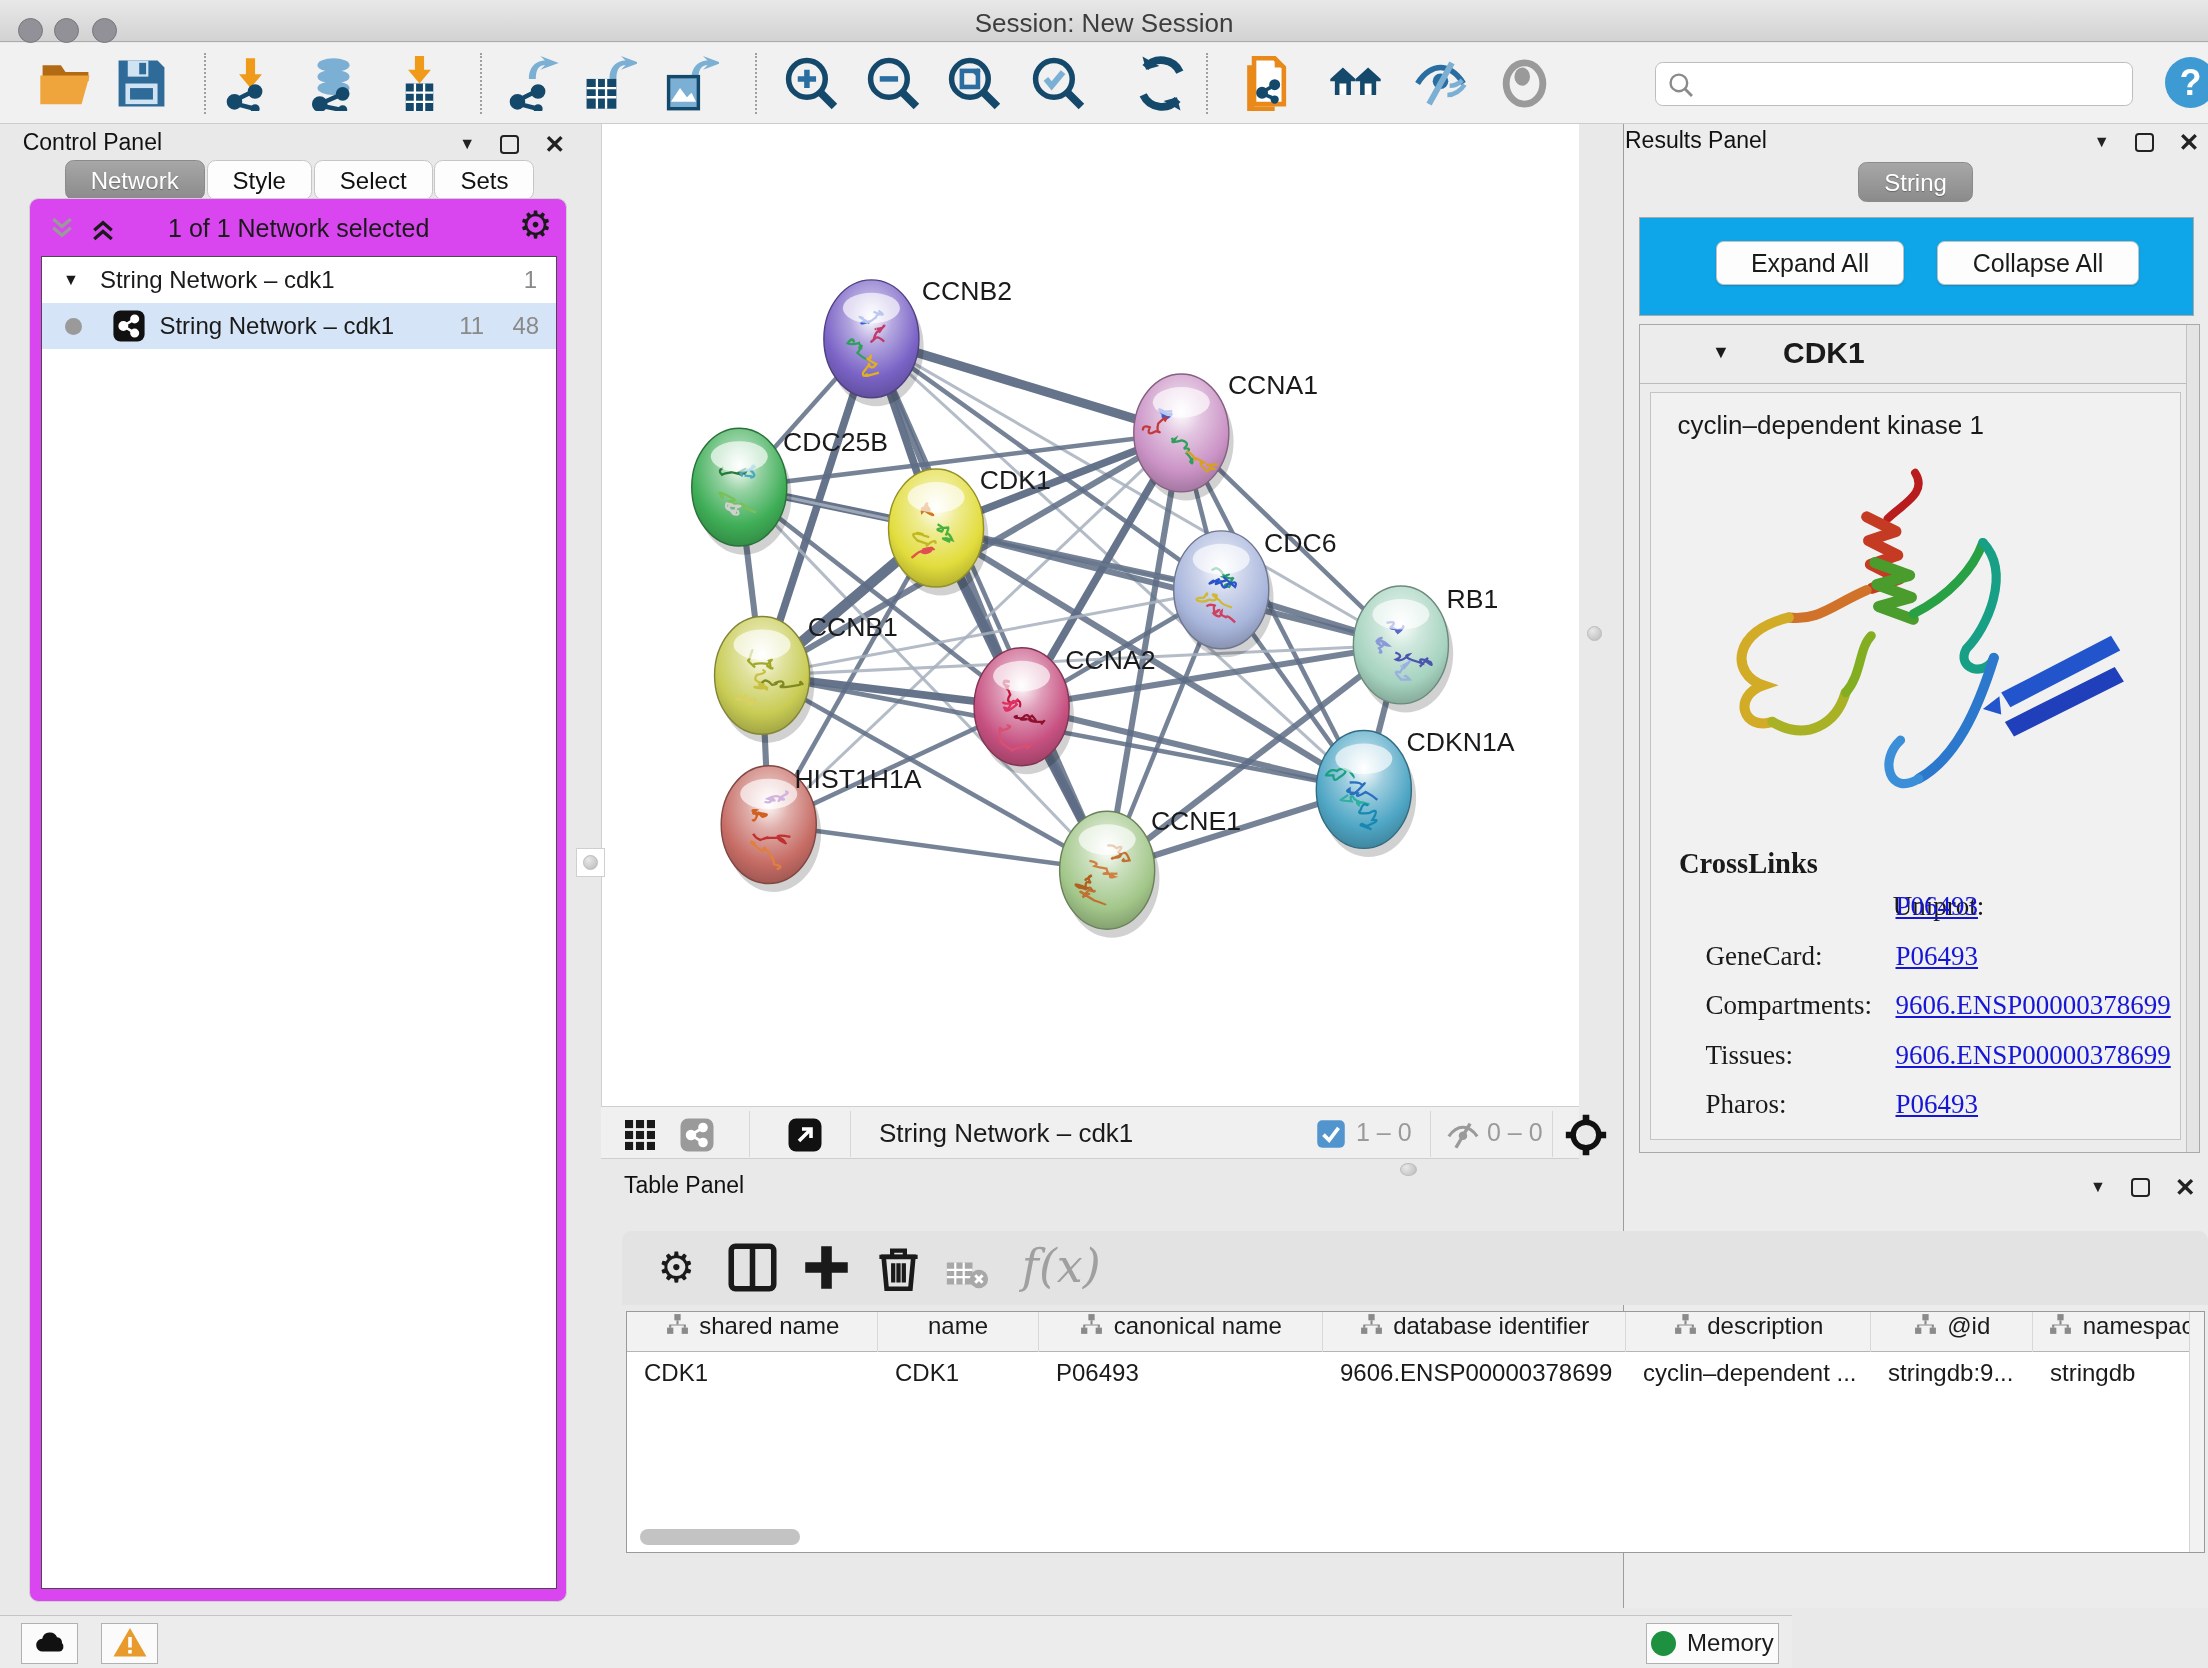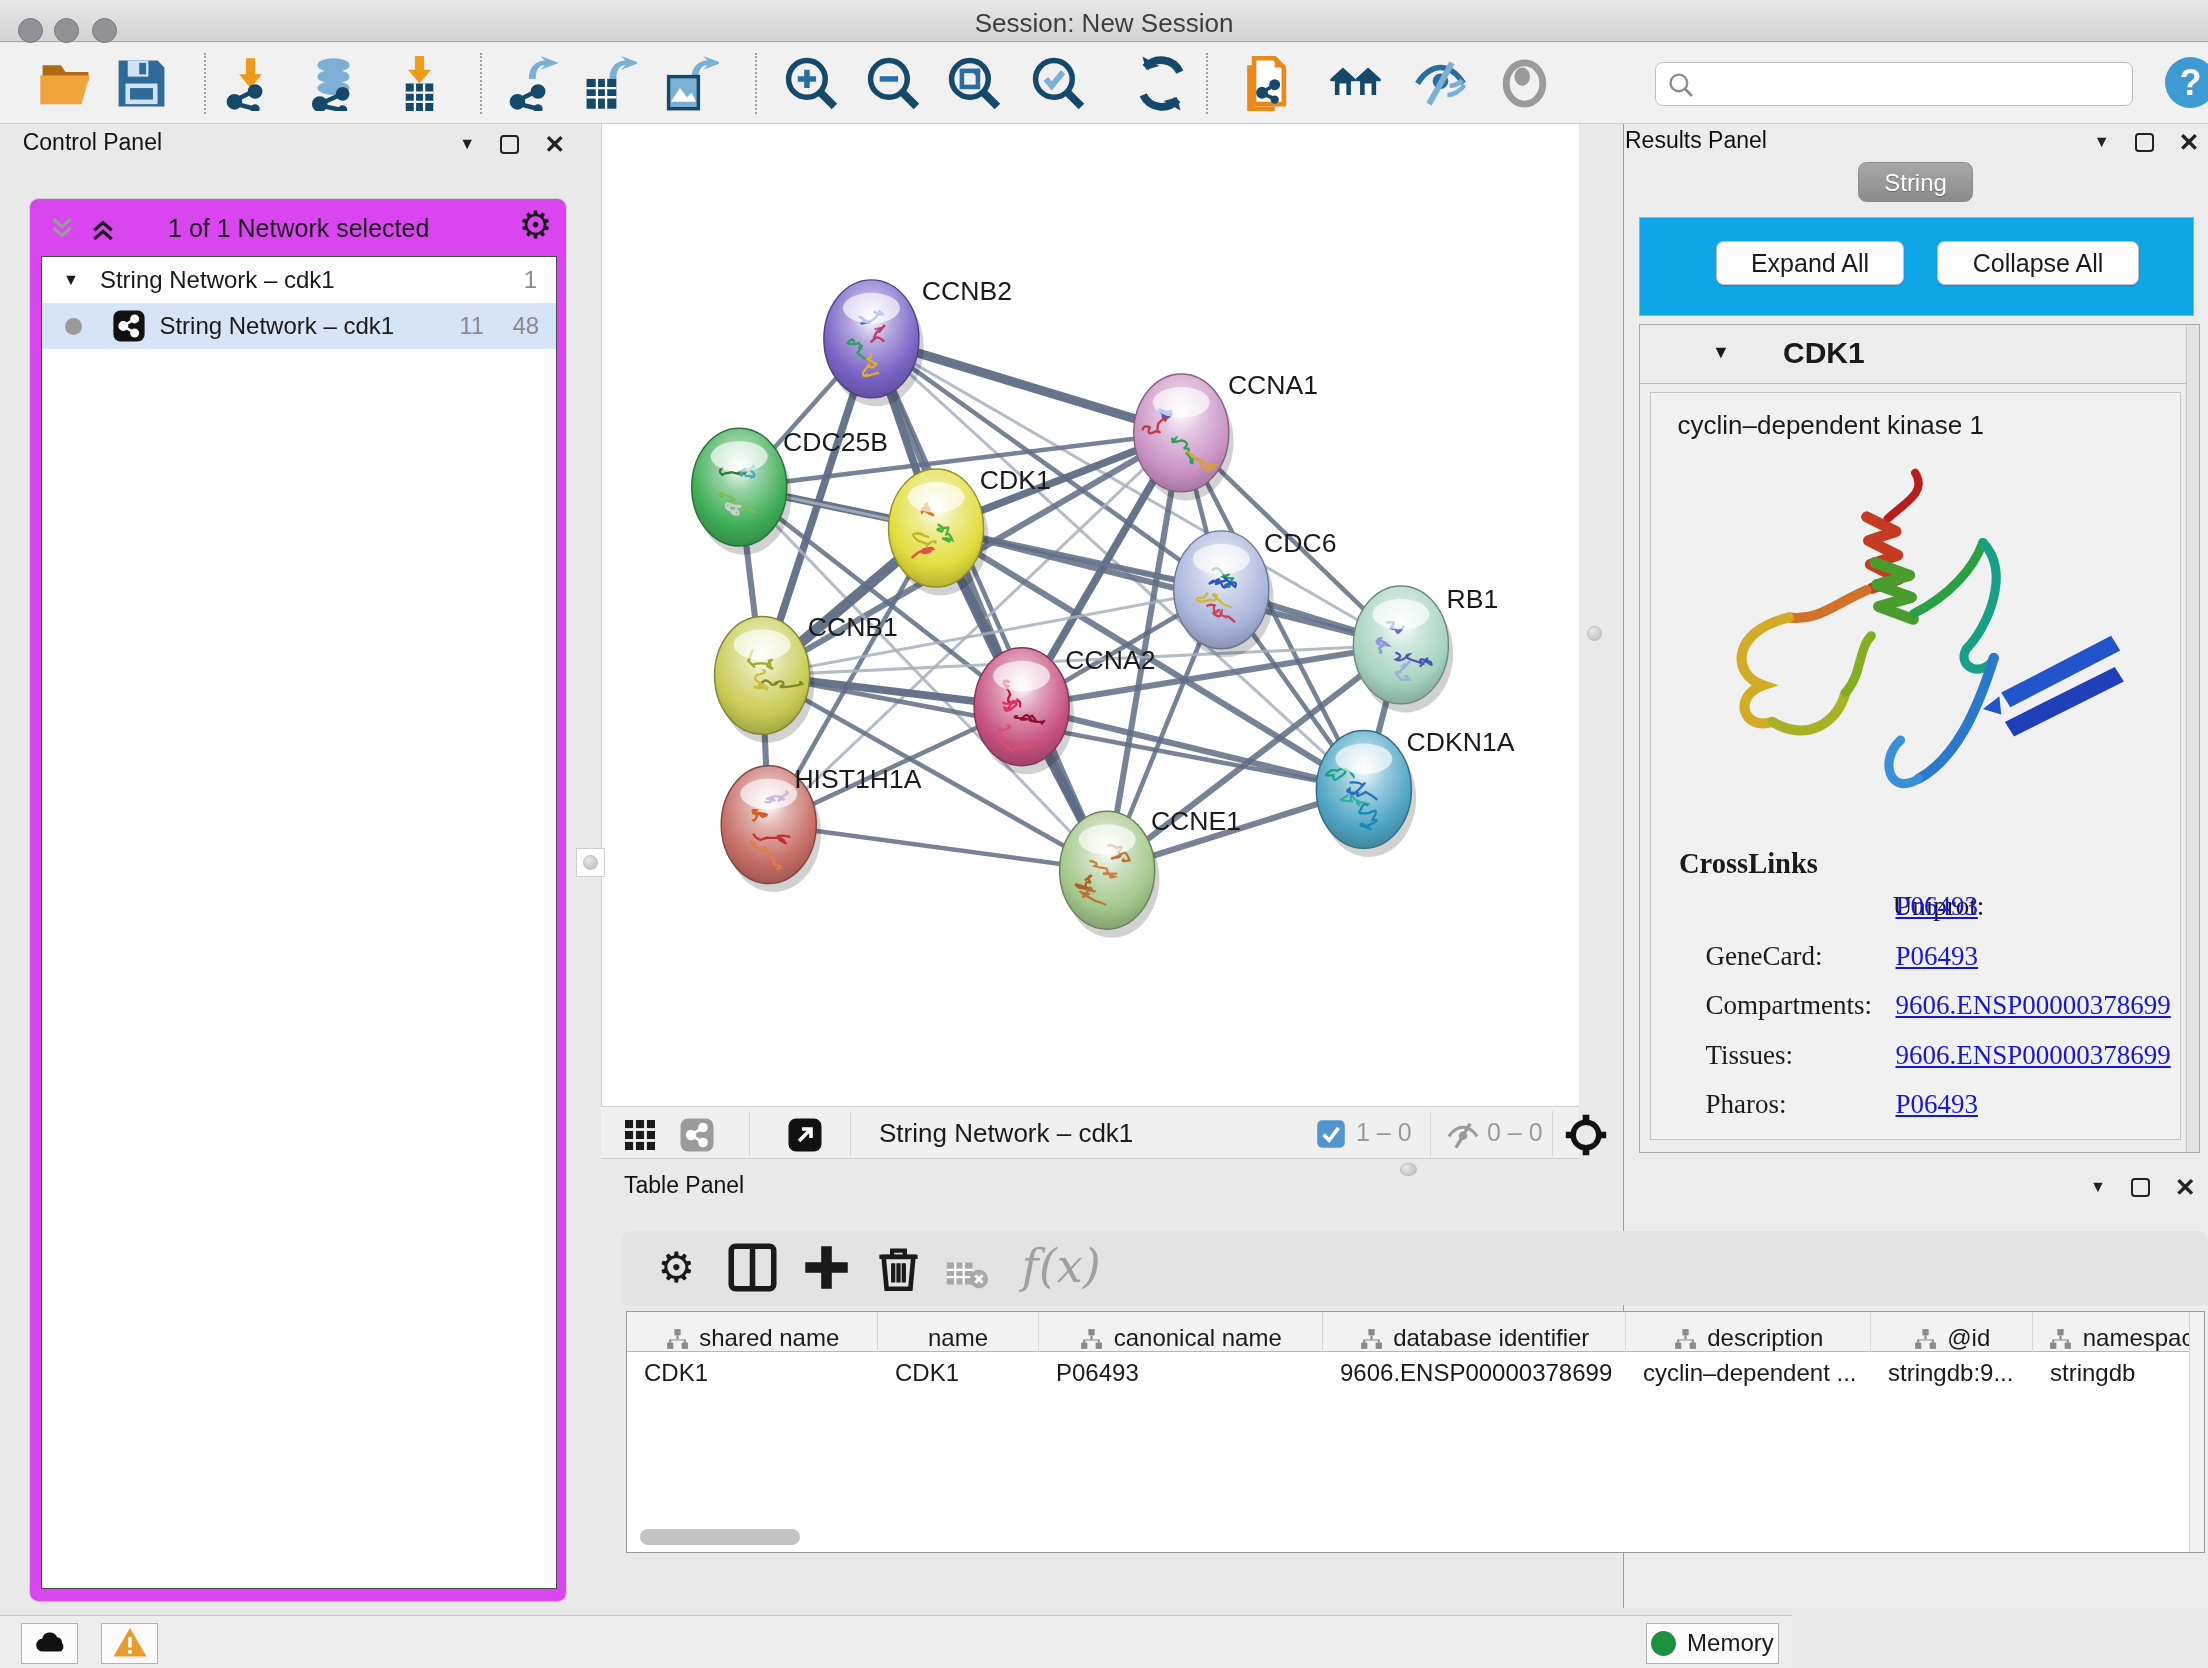--- a/index.html
+++ b/index.html
@@ -89,21 +89,21 @@
     background:#e4e4e4; border-left:1px solid #c2c2c2; }
 
   
   .table-panel { position:absolute; left:609px; top:1168px; width:1600px; height:447px; }
   .tp-toolbar { position:absolute; left:13.3px; top:63px; width:1586px; height:74px;
     background:#e3e3e3; border-radius:9.5px 9.5px 0 0; }
   .tp-tool { position:absolute; top:11.4px; width:51px; height:51px; text-align:center; }
   .tp-table { position:absolute; left:17px; top:143px; width:1579px; height:242px;
     background:#fff; border:1.9px solid #9a9a9a; overflow:hidden; }
   .th-row { display:flex; height:40px; background:#f2f2f2; border-bottom:1.9px solid #b5b5b5; }
-  .th-cell { height:40px; display:flex; align-items:flex-end; justify-content:center; gap:9.5px;
+  .th-cell { height:40px; display:flex; align-items:flex-start; justify-content:center; gap:9.5px;
     font-size:24px; border-right:1px solid #d8d8d8; flex:none; }
   .td-row { display:flex; height:42px; }
   .td-cell { height:42px; line-height:42px; padding-left:17px; font-size:24px; flex:none;
     white-space:nowrap; overflow:hidden; }
   .hscroll { position:absolute; left:1.9px; bottom:3.8px; width:1560px; height:21px; }
   .hscroll .thumb { position:absolute; left:11.4px; top:1.9px; width:160px; height:16px;
     border-radius:8.6px; background:#c3c3c3; }
   .vscroll { position:absolute; right:0; top:0; width:15px; height:100%;
     background:#f2f2f2; border-left:1px solid #d5d5d5; }
   .tp-tabs { position:absolute; left:0; top:403px; width:1600px; text-align:center; }
@@ -304,20 +304,21 @@
   <div class="help-btn">?</div>
 </div>
 
 <div class="control-panel">
   <div class="panel-title" style="position:absolute;left:17px;top:2.9px">Control Panel</div>
   <div class="panel-ctrls" style="right:7.6px;top:3.8px">
     <span class="pc-tri">▼</span>
     <span class="pc-box"></span>
     <span class="pc-x">✕</span>
   </div>
+  <div id="cp-tabs" style="position:absolute;left:59px;top:34px"><span class="tab active">Network</span><span class="tab">Style</span><span class="tab">Select</span><span class="tab">Sets</span></div>
   <div class="cp-inner-box">
     <div class="cp-selrow">
       <svg viewBox="0 0 24 24" style="position:absolute;left:7.6px;top:7.6px;width:30px;height:30px">
           <g fill="none" stroke="#9a9a9a" stroke-width="2.6">
             <path d="M5 4l7 6 7-6M5 11l7 6 7-6"></path>
           </g>
         </svg>
       <svg viewBox="0 0 24 24" style="position:absolute;left:49px;top:7.6px;width:30px;height:30px">
           <g fill="none" stroke="#1a1a1a" stroke-width="2.6">
             <path d="M5 20l7-6 7 6M5 13l7-6 7 6"></path>

